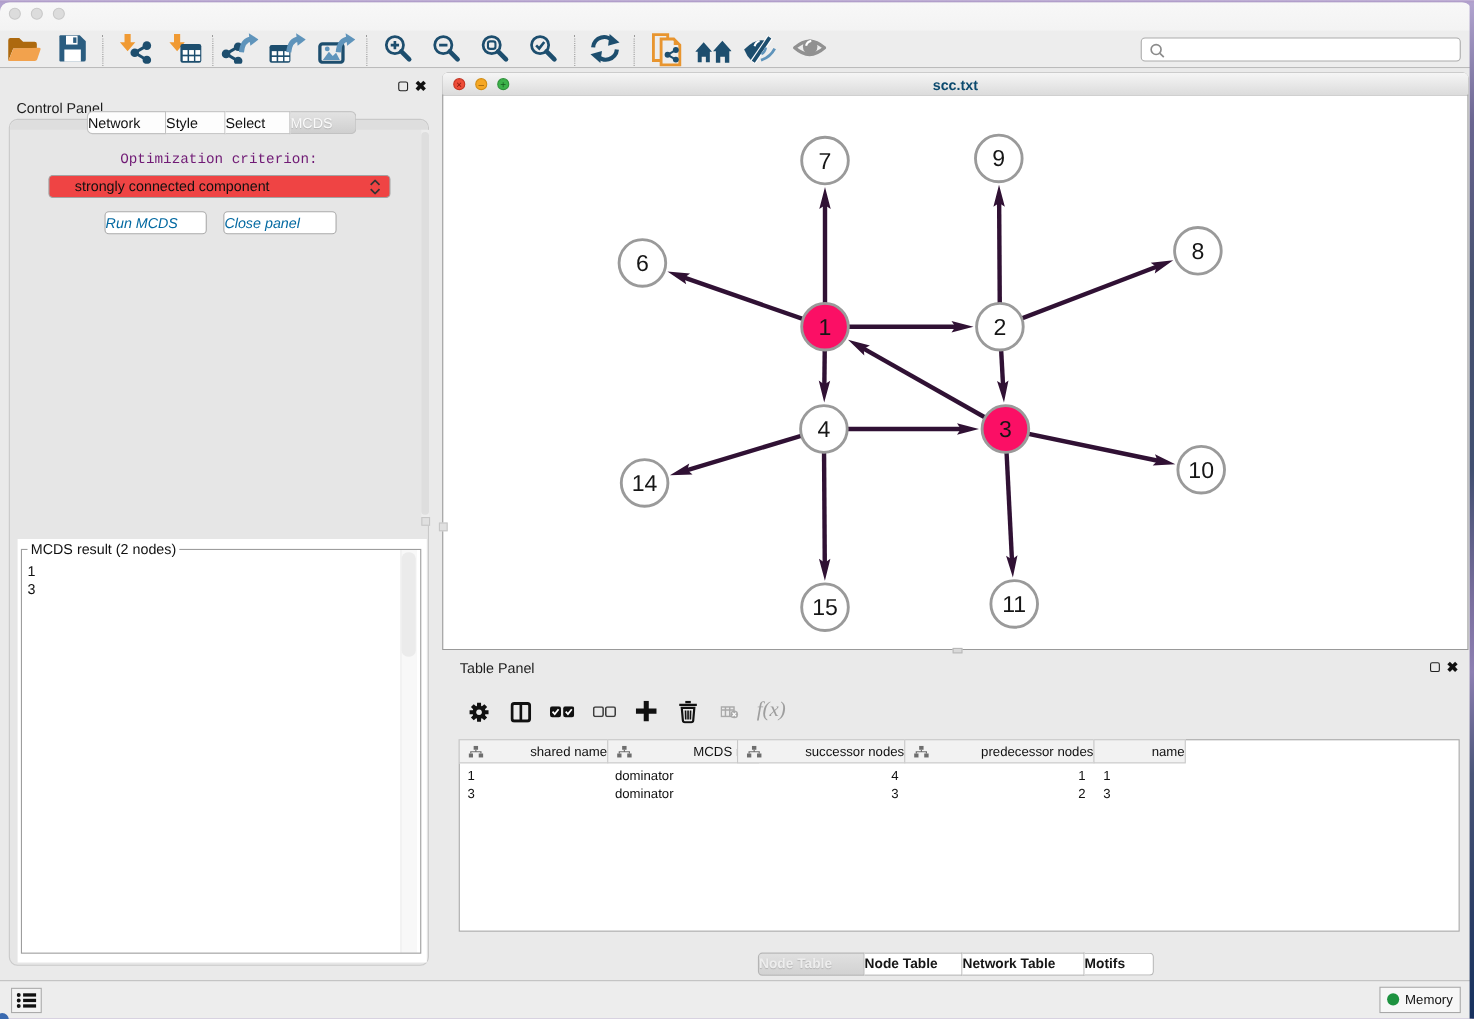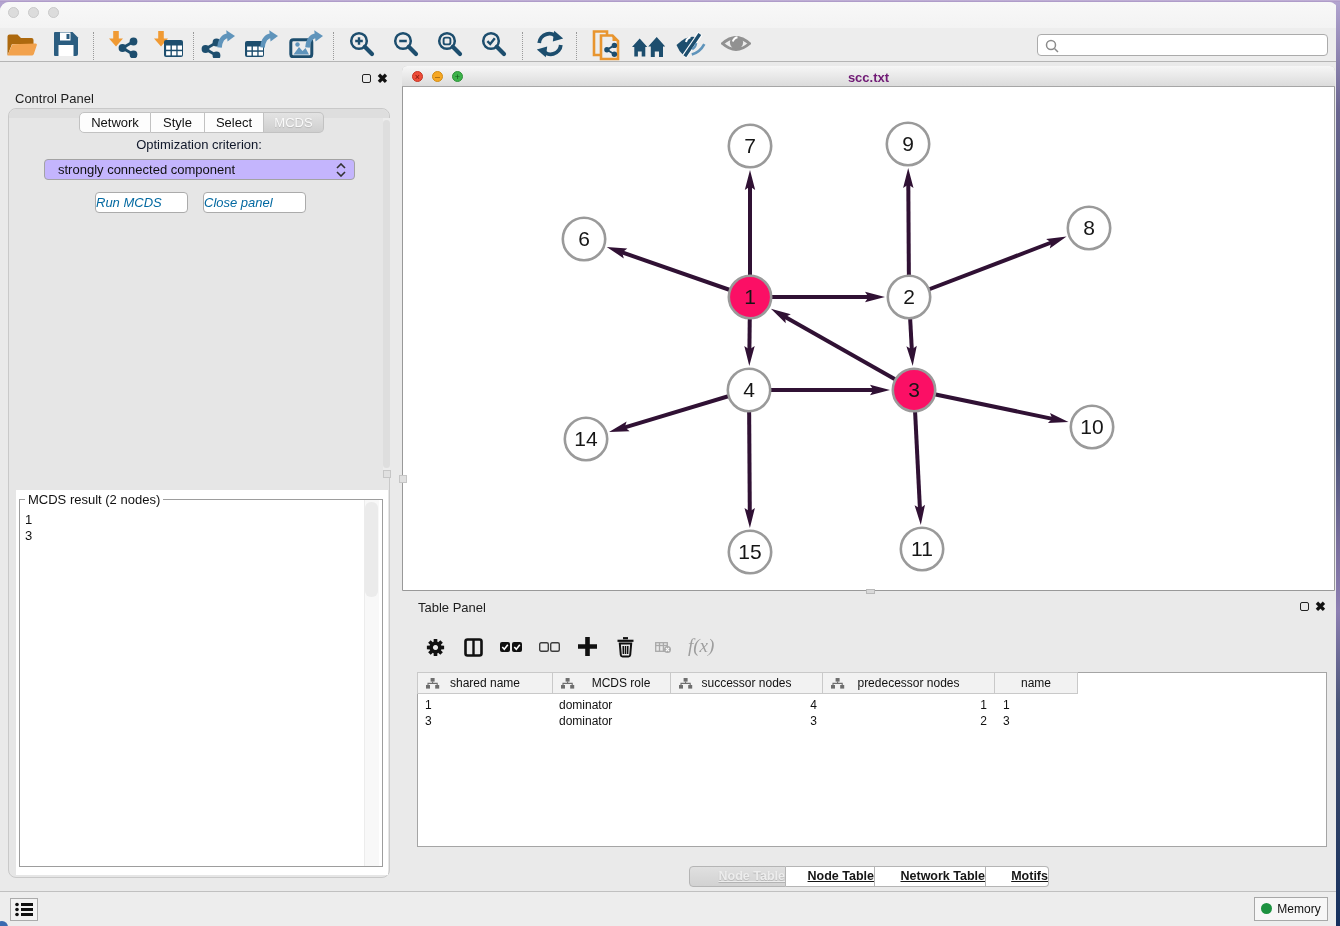--- a/index.html
+++ b/index.html
@@ -17,44 +17,44 @@
 .sep { position:absolute; top:4px; height:28px; width:0; border-left:1px dotted #9a9a9a; }
 .ticon { position:absolute; }
 #search { position:absolute; left:1037px; top:6px; width:291px; height:22px; background:#fff; border:1px solid #ababab; border-radius:4px; }
 #content { position:absolute; left:0; top:60px; width:1338px; height:829px; background:#eaeaea; }
 #statusbar { position:absolute; left:0; top:889px; width:1338px; height:35px; background:#ededed; border-top:1px solid #c0c0c0; }
 
 #cp-title { position:absolute; left:15px; top:71px; font-size:13px; color:#1d1d1d;margin-top:20px; }
 #cp-box { position:absolute; left:8px; top:108px; width:382px; height:770px; background:#e6e6e6; border:1px solid #c9c9c9; border-radius:8px; }
 #cp-band { position:absolute; left:9px; top:109px; width:380px; height:9px; background:#dedede; border-radius:8px 8px 0 0; }
 #tabs { position:absolute; left:79px; top:97px; height:21px; }
-.tab { position:absolute; top:15px; height:21px; background:#fdfdfd; border:1px solid #c2c2c2; font-size:13px; color:#111; text-align:center; line-height:19px; }
+.tab { position:absolute; top:4px; height:21px; background:#fdfdfd; border:1px solid #c2c2c2; font-size:13px; color:#111; line-height:19px; }
 #tab-mcds { background:linear-gradient(#e3e3e3,#cfcfcf); color:#fafafa; text-shadow:0 1px 1px #b5b5b5; }
-#optlabel { position:absolute; left:8px; top:137px; width:382px; text-align:center; font-size:13px; color:#0f172a; }
-#combo { position:absolute; left:44px; top:159px; width:311px; height:21px; background:#c4b5fd; border:1px solid #a3a3a3; border-radius:4px; font-size:13px; color:#111; line-height:19px; padding-left:13px; }
+#optlabel { position:absolute; left:8px; top:137px; width:382px; text-align:center; font-size:13px; color:#701a75;font-family:Liberation Mono, monospace; }
+#combo { position:absolute; left:44px; top:159px; width:311px; height:21px; background:#ef4444; border:1px solid #a3a3a3; border-radius:4px; font-size:13px; color:#111; line-height:19px; padding-left:23px; }
 .btn { position:absolute; height:21px; background:#fff; border:1px solid #ababab; border-radius:4px; font-size:13px; color:#0369a1; text-align:left; line-height:19px;font-style:italic; }
 #mcds-white { position:absolute; left:16px; top:490px; width:372px; height:385px; background:#fff; }
 #mcds-group { position:absolute; left:19px; top:499px; width:364px; height:368px; border:1px solid #9d9d9d; }
 #mcds-label { position:absolute; left:25px; top:492px; background:#fff; padding:0 3px; font-size:13px; color:#111; }
 #mcds-scroll { position:absolute; left:364px; top:500px; width:15px; height:366px; background:#f8f8f8; border-left:1px solid #ececec; }
 #mcds-thumb { position:absolute; left:365px; top:502px; width:13px; height:95px; background:#ebebeb; border-radius:6px; }
 
 #nw { position:absolute; left:402px; top:66px; width:933px; height:525px; border:1px solid #999; border-radius:5px 5px 0 0; background:#fff; }
 #nw-title { position:absolute; left:402px; top:66px; width:933px; height:21px; background:linear-gradient(#f6f6f6,#dcdcdc); border-bottom:1px solid #a6a6a6; border-radius:5px 5px 0 0; }
-#nw-name { position:absolute; left:402px; top:70px; width:933px; text-align:center; font-size:13px; font-weight:bold; color:#701a75; }
+#nw-name { position:absolute; left:402px; top:70px; width:933px; text-align:center; font-size:13px; font-weight:bold; color:#0c4a6e; }
 .tl2 { position:absolute; top:70.5px; width:11px; height:11px; border-radius:50%; font-size:9px; line-height:11px; text-align:center; }
 
 #tp-title { position:absolute; left:418px; top:600px; font-size:13px; color:#1d1d1d; }
 #tablebox { position:absolute; left:417px; top:672px; width:910px; height:175px; background:#fff; border:1px solid #a5a5a5; }
 .th { position:absolute; top:672px; height:22px; background:#f2f2f2; border:1px solid #c9c9c9; font-size:12px; color:#111; }
-.th span { display:block; text-align:center; line-height:21px; }
+.th span { display:block; text-align:right; line-height:21px; }
 .treeico { position:absolute; top:6px; }
 .cell { position:absolute; font-size:12px; color:#111; height:16px; line-height:16px; }
 #btabs { position:absolute; top:866px; height:21px; left:689px; }
-.btab { position:absolute; top:0; height:21px; background:#fff; border:1px solid #b5b5b5; font-size:12.5px; font-weight:bold; color:#161616; text-align:right; line-height:19px;text-decoration:underline; }
+.btab { position:absolute; top:0; height:21px; background:#fff; border:1px solid #b5b5b5; font-size:12.5px; font-weight:bold; color:#161616; text-align:left; line-height:19px; }
 #btab-node { background:linear-gradient(#e0e0e0,#d2d2d2); color:#ededed; text-shadow:0 1px 1px #b3b3b3; }
 .fl-sq { position:absolute; width:9px; height:9px; border:1.5px solid #222; border-radius:2px; }
 .fl-x { position:absolute; font-size:13px; font-weight:bold; color:#111; }
 </style>
 </head>
 <body>
 <div id="app">
 <div id="win">
   <div id="titlebar">
     <div class="tl" style="left:8px"></div>

